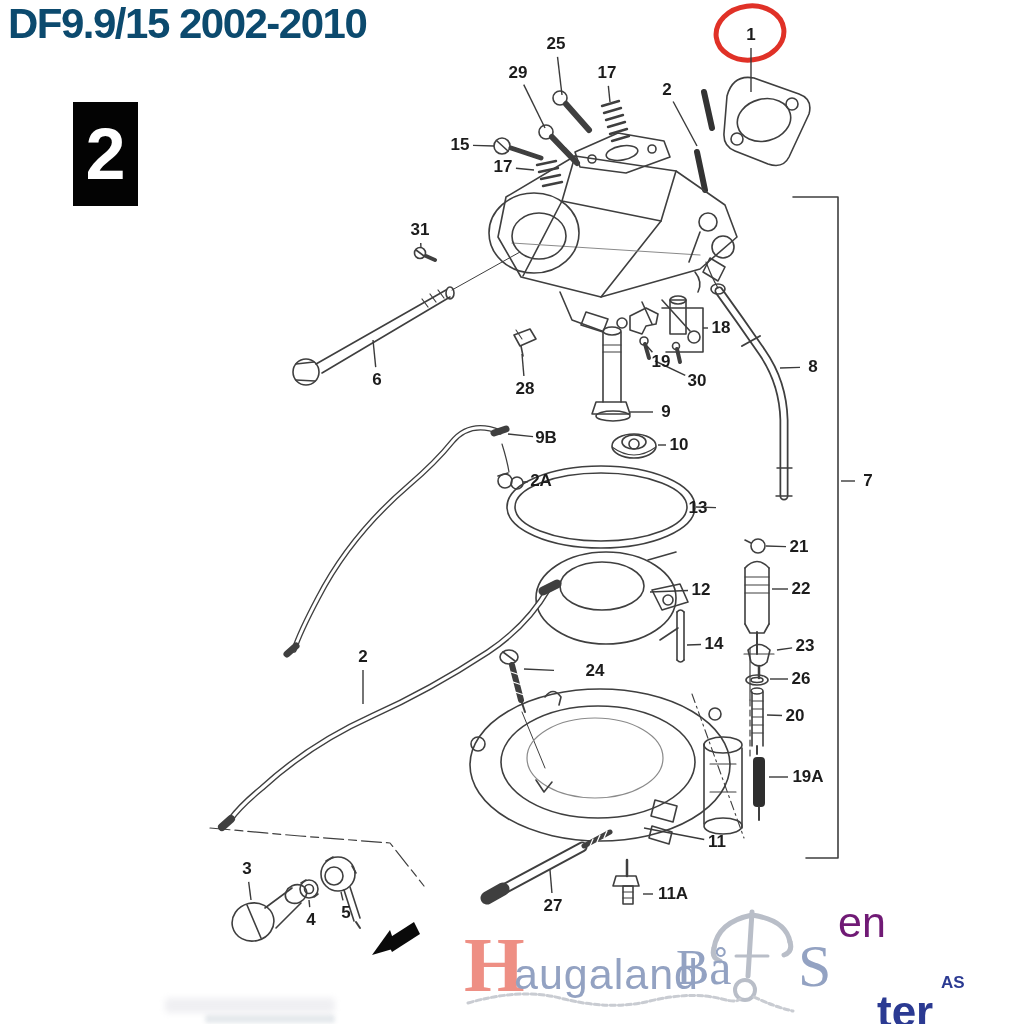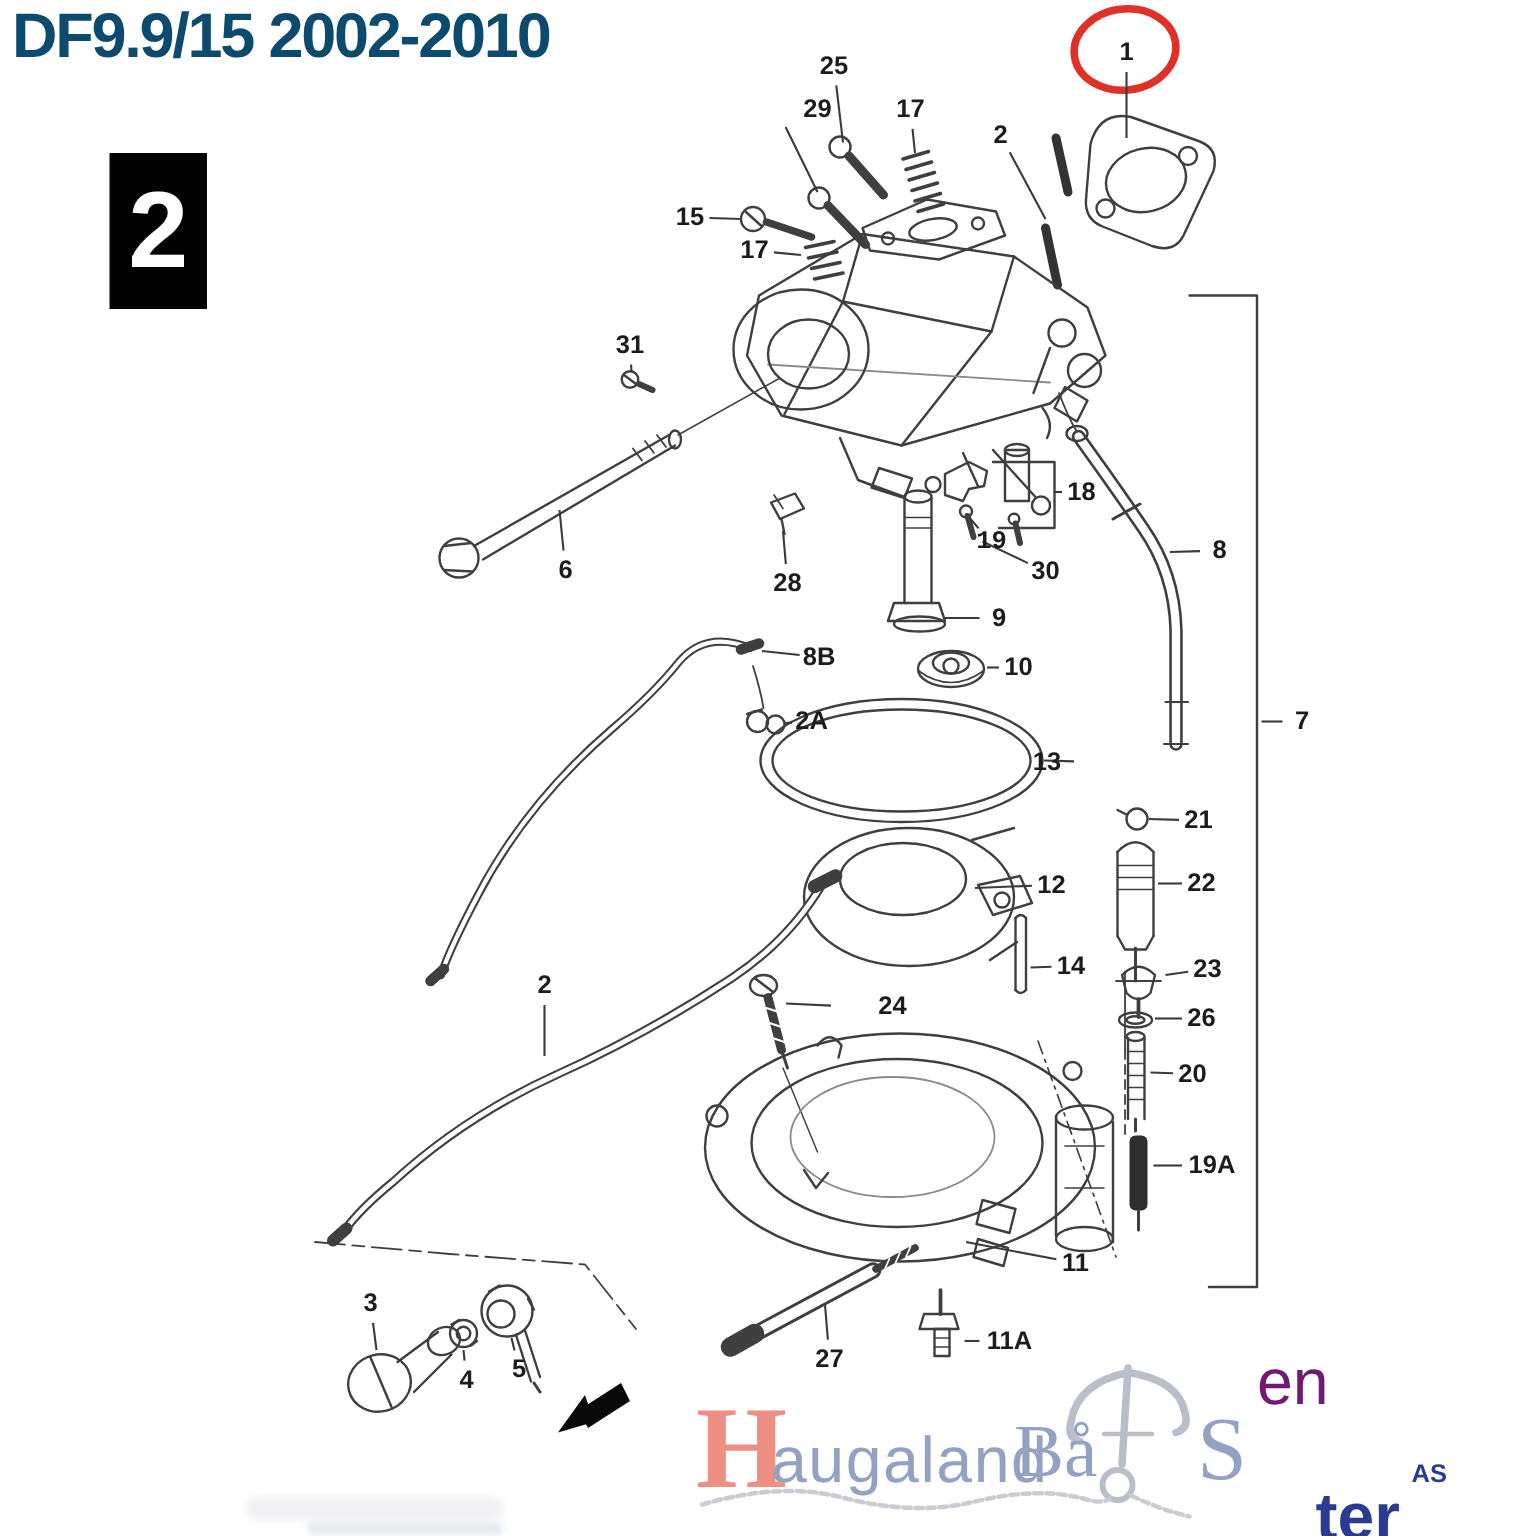--- a/index.html
+++ b/index.html
@@ -313,35 +313,35 @@
     <line x1="800.0059646711101" y1="367.39375864633" x2="780" y2="368"></line>
   </svg>
 
 <div id="page-title">DF9.9/15 2002-2010</div>
 <div id="page-number">
   <span>2</span>
 </div>
 
 <div class="layer" id="part-labels">
     <div class="part-label" style="left: 556px; top: 44px;">25</div>
-    <div class="part-label" style="left: 518px; top: 73px; margin-left: 27px;">29</div>
+    <div class="part-label" style="left: 518px; top: 73px;">29</div>
     <div class="part-label" style="left: 607px; top: 73px;">17</div>
     <div class="part-label" style="left: 667px; top: 90px;">2</div>
     <div class="part-label" style="left: 751px; top: 35px;">1</div>
     <div class="part-label" style="left: 460px; top: 145px;">15</div>
     <div class="part-label" style="left: 503px; top: 167px;">17</div>
     <div class="part-label" style="left: 420px; top: 230px;">31</div>
     <div class="part-label" style="left: 377px; top: 380px;">6</div>
     <div class="part-label" style="left: 525px; top: 389px;">28</div>
     <div class="part-label" style="left: 721px; top: 328px;">18</div>
-    <div class="part-label" style="left: 661px; top: 362px; font-family: Liberation Mono, monospace;">19</div>
+    <div class="part-label" style="left: 661px; top: 362px;">19</div>
     <div class="part-label" style="left: 697px; top: 381px;">30</div>
     <div class="part-label" style="left: 666px; top: 412px;">9</div>
     <div class="part-label" style="left: 679px; top: 445px;">10</div>
-    <div class="part-label" style="left: 546px; top: 438px;">8B</div>
+    <div class="part-label" style="left: 546px; top: 438px;">9B</div>
     <div class="part-label" style="left: 541px; top: 481px;">2A</div>
     <div class="part-label" style="left: 698px; top: 508px;">13</div>
     <div class="part-label" style="left: 799px; top: 547px;">21</div>
     <div class="part-label" style="left: 801px; top: 589px;">22</div>
     <div class="part-label" style="left: 701px; top: 590px;">12</div>
     <div class="part-label" style="left: 714px; top: 644px;">14</div>
     <div class="part-label" style="left: 805px; top: 646px;">23</div>
     <div class="part-label" style="left: 801px; top: 679px;">26</div>
     <div class="part-label" style="left: 795px; top: 716px;">20</div>
     <div class="part-label" style="left: 808px; top: 777px;">19A</div>

